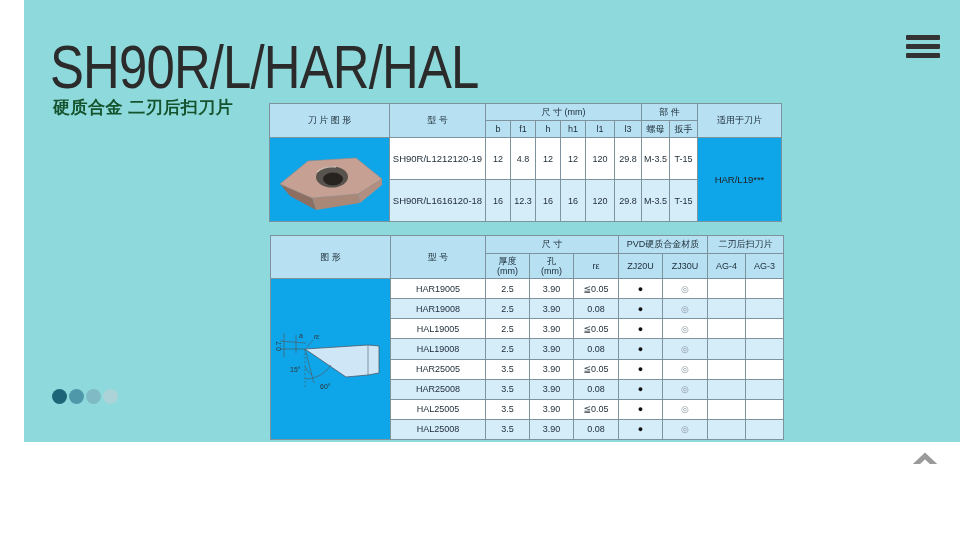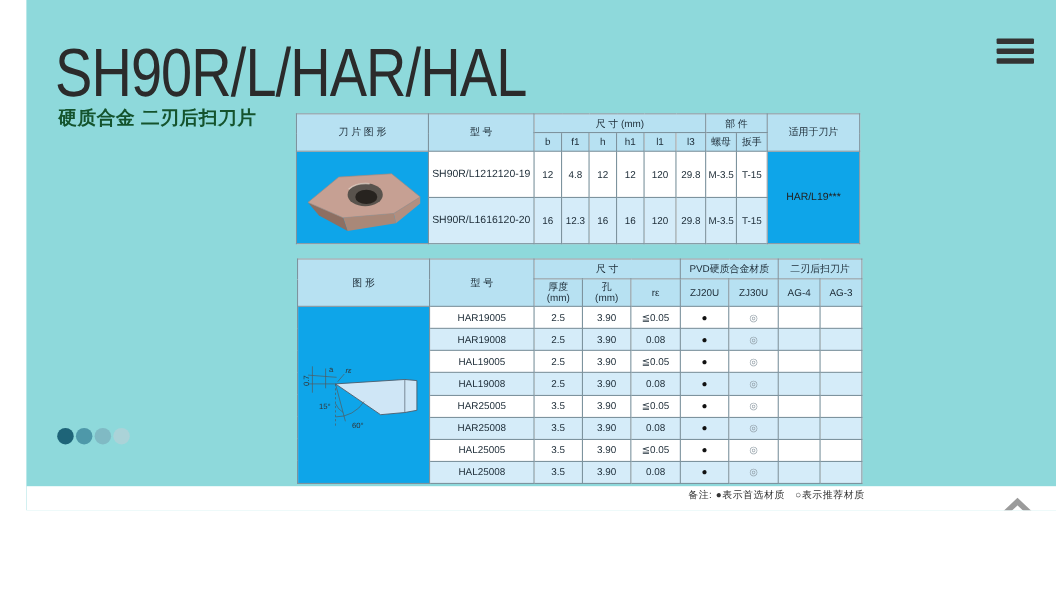--- a/index.html
+++ b/index.html
@@ -128,21 +128,21 @@
         <td>4.8</td>
         <td>12</td>
         <td>12</td>
         <td>120</td>
         <td>29.8</td>
         <td>M-3.5</td>
         <td>T-15</td>
         <td rowspan="2" class="span-cell fit-cell">HAR/L19***</td>
       </tr>
       <tr class="body alt">
-        <td class="model">SH90R/L1616120-20</td>
+        <td class="model">SH90R/L1616120-18</td>
         <td>16</td>
         <td>12.3</td>
         <td>16</td>
         <td>16</td>
         <td>120</td>
         <td>29.8</td>
         <td>M-3.5</td>
         <td>T-15</td>
       </tr>
     </tbody>
@@ -278,21 +278,20 @@
         <td>0.08</td>
         <td class="dot-filled">●</td>
         <td class="dot-ring">◎</td>
         <td></td>
         <td></td>
       </tr>
     </tbody>
       </table>
   </div>
 
-  <div class="note">备注: ●表示首选材质　○表示推荐材质</div>
 
   <div class="dots">
     <span class="dot" style="background-color: rgb(30, 100, 120);"></span>
     <span class="dot" style="background-color: rgb(78, 152, 169);"></span>
     <span class="dot" style="background-color: rgb(128, 186, 196);"></span>
     <span class="dot" style="background-color: rgb(171, 211, 216);"></span>
   </div>
 
   <div class="series">刀具系列</div>
 

